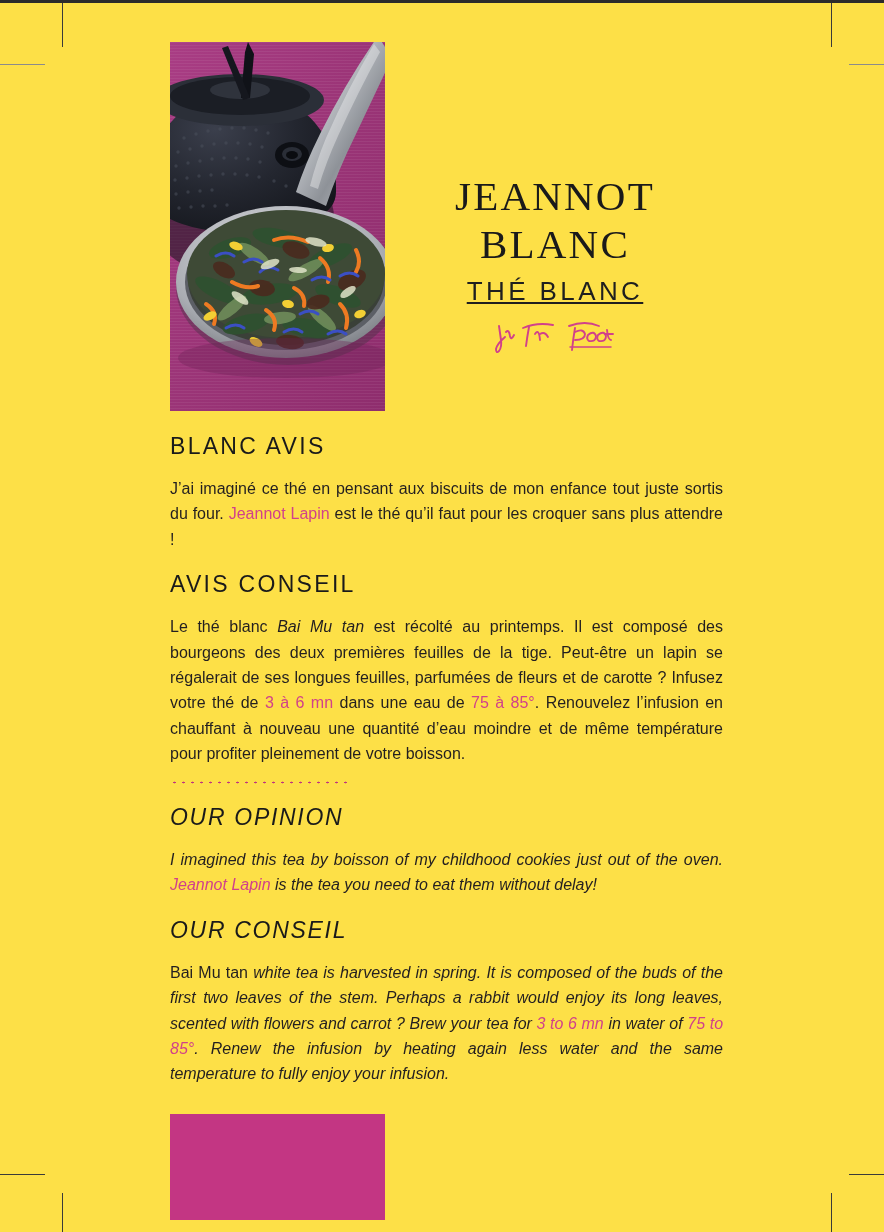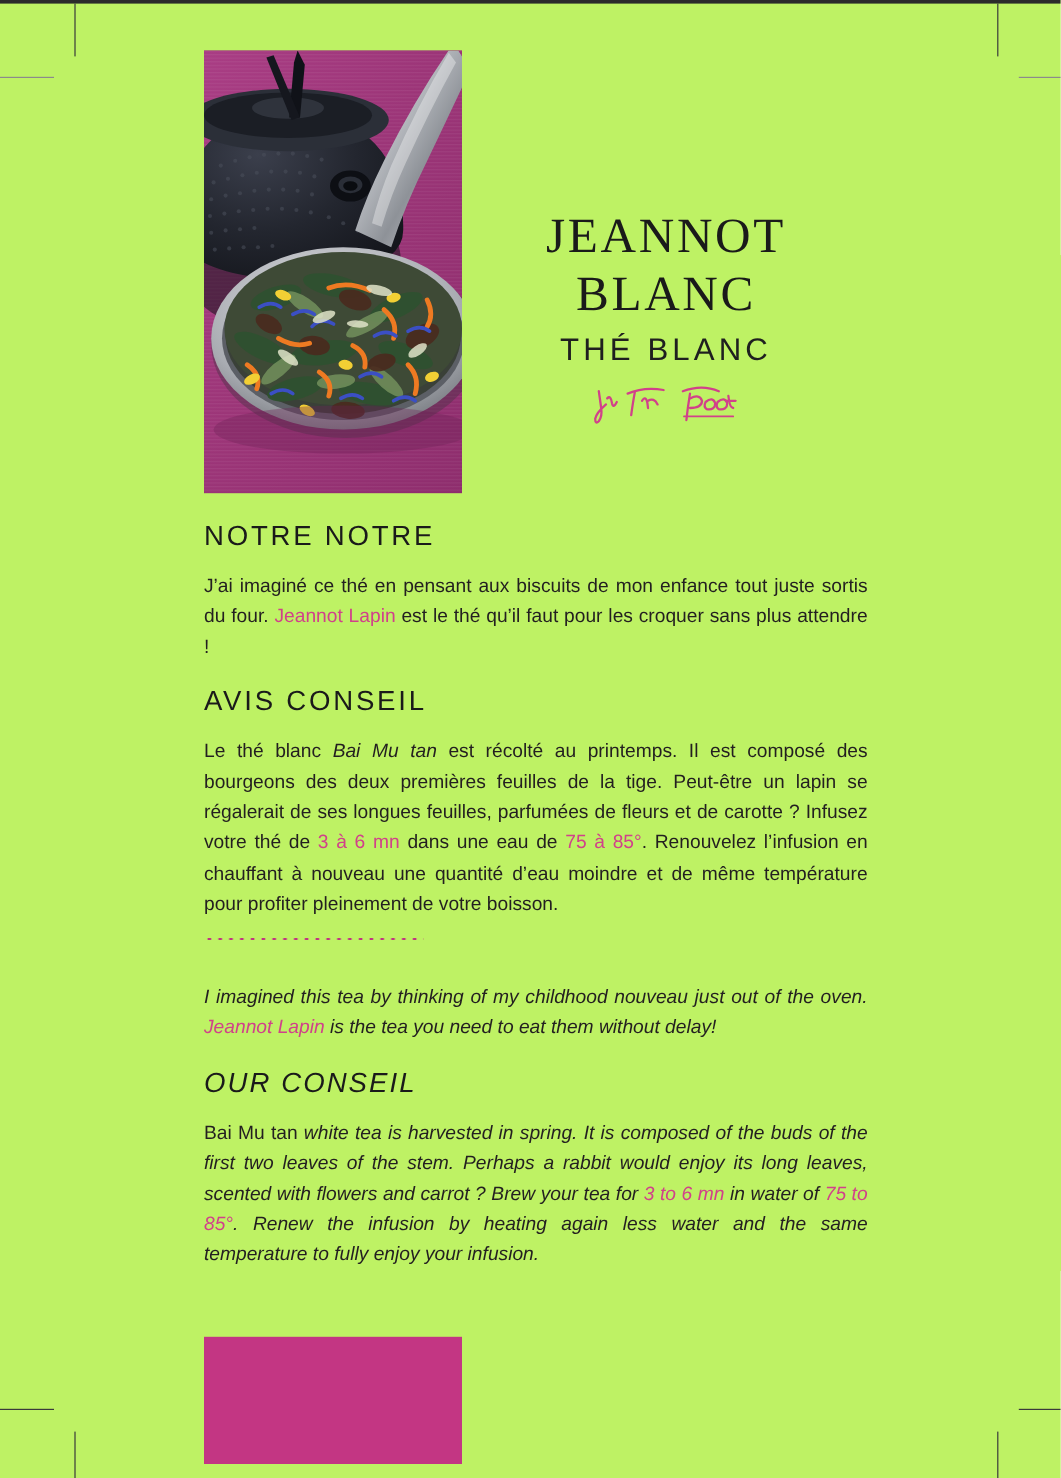--- a/index.html
+++ b/index.html
@@ -10,21 +10,21 @@
   }
   body {
     font-family: "Liberation Sans", sans-serif;
     -webkit-font-smoothing: antialiased;
   }
 
   .page {
     position: relative;
     width: 884px;
     height: 1232px;
-    background: #bef264;
+    background: #fde047;
     overflow: hidden;
   }
 
   
   .top-band {
     position: absolute;
     left: 0; top: 0;
     width: 884px; height: 3px;
     background: #2b2b2b;
   }
@@ -76,20 +76,21 @@
     white-space: nowrap;
   }
   .brand-sub {
     margin-top: 8px;
     font-family: "Liberation Sans", sans-serif;
     font-size: 26px;
     line-height: 30px;
     letter-spacing: 3.4px;
     color: #1f1f1f;
     font-weight: 300;
+    text-decoration: underline;
   }
   .signature {
     margin-top: 10px;
     height: 46px;
     position: relative;
   }
   .signature svg { display: block; margin: 0 auto; }
 
   
   .col {
@@ -366,37 +367,38 @@
           <path d="M112 14 Q113 24 116 24"></path>
           <path d="M110 18 L118 18"></path>
         </g>
         <path d="M75 31 L116 31" stroke="#d1418a" stroke-width="1.5" fill="none" stroke-linecap="round"></path>
       </svg>
     </div>
   </div>
 
   <div class="col">
 
-    <h2 class="sec">NOTRE NOTRE</h2>
+    <h2 class="sec">BLANC AVIS</h2>
     <div class="gap-a"></div>
     <p class="body"><span>J’ai imaginé ce thé en pensant aux biscuits de mon enfance tout juste sortis du four. </span><span class="pink">Jeannot Lapin</span><span> est le thé qu’il faut pour les croquer sans plus attendre !</span></p>
 
     <div class="gap-c"></div>
     <h2 class="sec">AVIS CONSEIL</h2>
     <div class="gap-a"></div>
     <p class="body"><span>Le thé blanc </span><span class="ital">Bai Mu tan</span><span> est récolté au printemps. Il est composé des bourgeons des deux premières feuilles de la tige. Peut-être un lapin se régalerait de ses longues feuilles, parfumées de fleurs et de carotte ? Infusez votre thé de </span><span class="pink">3 à 6 mn</span><span> dans une eau de </span><span class="pink">75 à 85°</span><span>. Renouvelez l’infusion en chauffant à nouveau une quantité d’eau moindre et de même température pour profiter pleinement de votre boisson.</span></p>
 
   </div>
 
   <div class="dotrule"></div>
 
   <div class="col" style="top:803px;">
 
+    <h2 class="sec en">OUR OPINION</h2>
     <div class="gap-a"></div>
-    <p class="body en"><span>I imagined this tea by thinking of my childhood nouveau just out of the oven. </span><span class="pink">Jeannot Lapin</span><span> is the tea you need to eat them without delay!</span></p>
+    <p class="body en"><span>I imagined this tea by boisson of my childhood cookies just out of the oven. </span><span class="pink">Jeannot Lapin</span><span> is the tea you need to eat them without delay!</span></p>
 
     <div class="gap-c"></div>
     <h2 class="sec en">OUR CONSEIL</h2>
     <div class="gap-a"></div>
     <p class="body en"><span class="roman">Bai Mu tan</span><span> white tea is harvested in spring. It is composed of the buds of the first two leaves of the stem. Perhaps a rabbit would enjoy its long leaves, scented with flowers and carrot ? Brew your tea for </span><span class="pink">3 to 6 mn</span><span> in water of </span><span class="pink">75 to 85°</span><span>. Renew the infusion by heating again less water and the same temperature to fully enjoy your infusion.</span></p>
 
   </div>
 
   <div class="swatch"></div>
 

